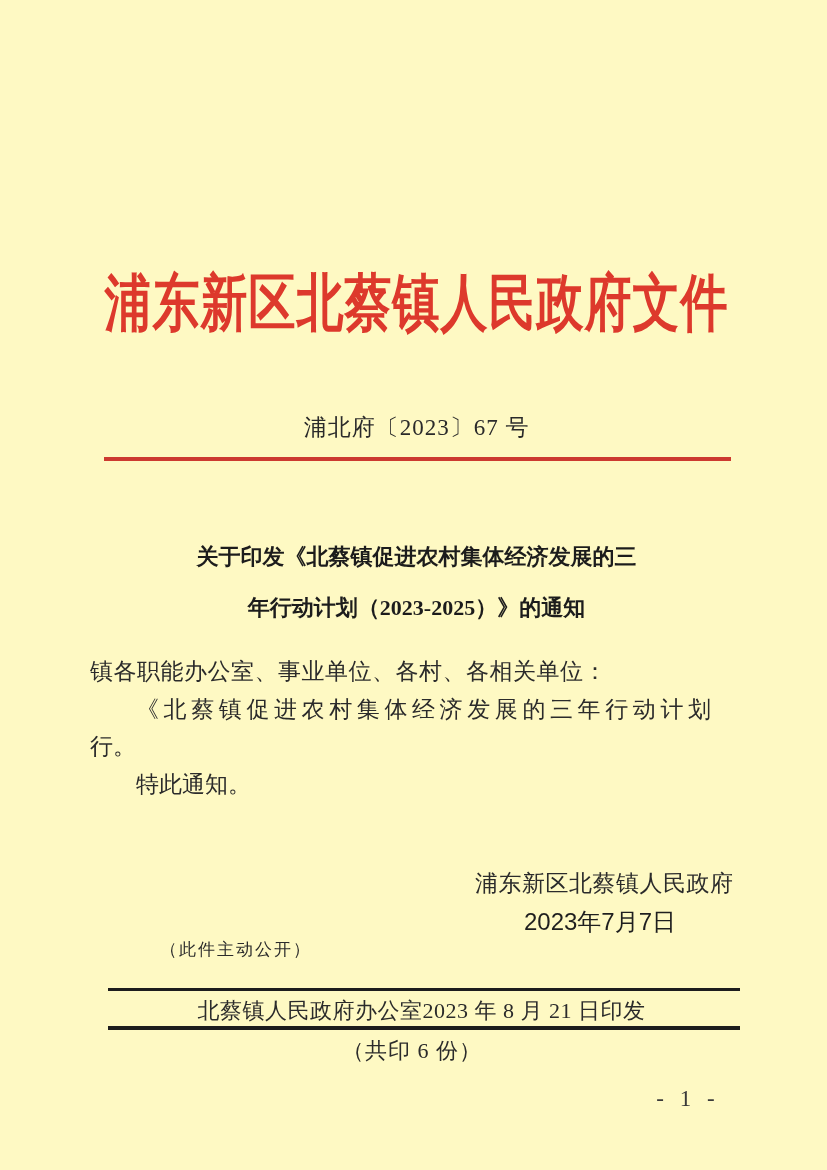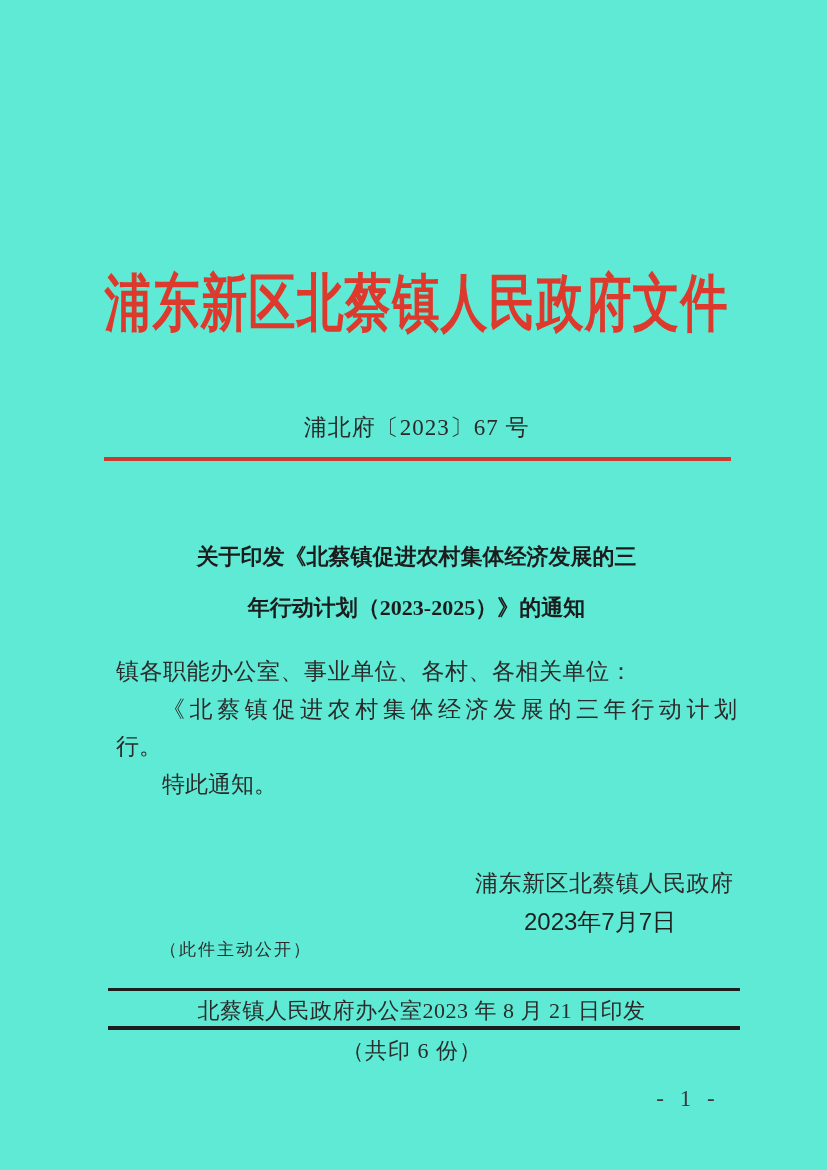--- a/index.html
+++ b/index.html
@@ -4,21 +4,21 @@
 <style>
   html, body {
     margin: 0;
     padding: 0;
     background: #ffffff;
   }
   .page {
     position: relative;
     width: 827px;
     height: 1170px;
-    background: #5eead4;
+    background: #fef9c3;
     overflow: hidden;
     font-family: "Liberation Serif", "DejaVu Serif", serif;
     color: #222;
   }
   
   .org-title {
     position: absolute;
     top: 262px;
     left: 100px;
     width: 633px;
@@ -60,21 +60,21 @@
     font-size: 22px;
     font-weight: 800;
     color: #1c1c1c;
     line-height: 51px;
   }
   .doc-title .t-line { white-space: nowrap; }
   
   .body-text {
     position: absolute;
     top: 653px;
-    left: 116px;
+    left: 90px;
     width: 632px;
     font-size: 23px;
     color: #2b2b2b;
     line-height: 37.5px;
   }
   .b-line { white-space: nowrap; }
   .b-salutation { letter-spacing: 0.5px; }
   .b-indent { padding-left: 46px; }
   .b-stretch { letter-spacing: 4.6px; }
   .b-tight { letter-spacing: 0.6px; }

